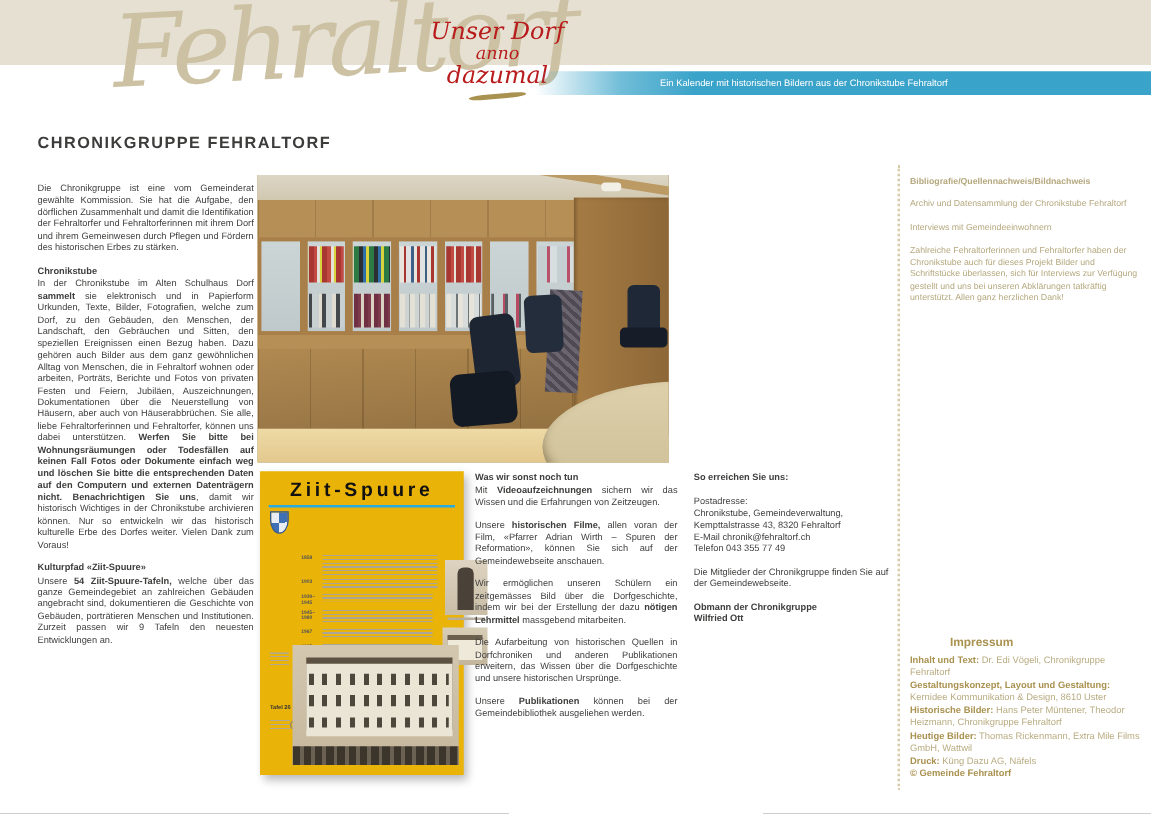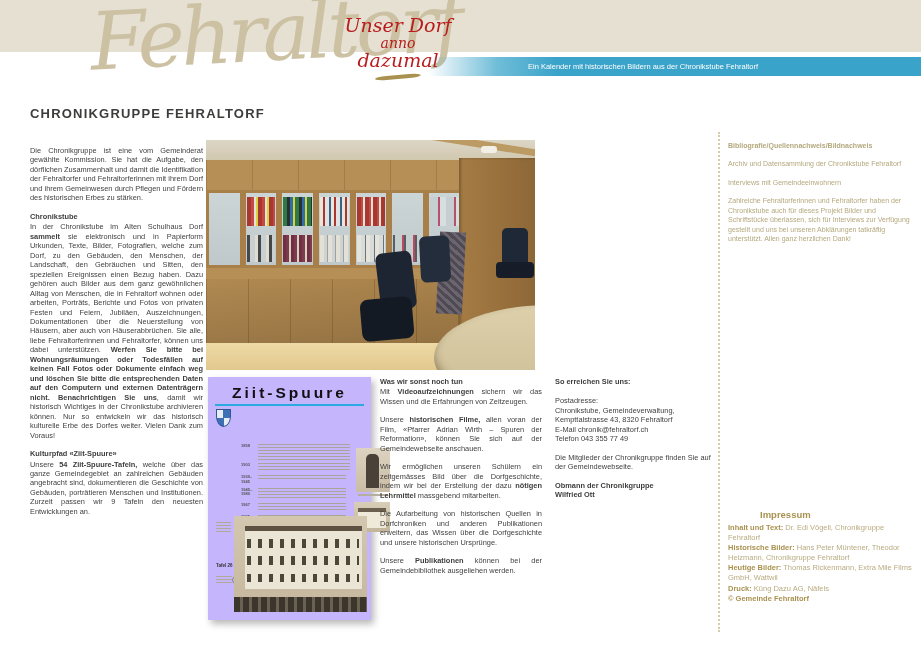--- a/index.html
+++ b/index.html
@@ -65,21 +65,21 @@
   .ph-board{left:232px;top:92px;width:26px;height:82px;transform:rotate(3deg);
       background:repeating-linear-gradient(40deg,#4e4952 0 3px,#6b6570 3px 6px);}
   .ph-table{left:228px;top:165px;width:230px;height:105px;border-radius:50%;
       background:linear-gradient(#ddd0ab,#cabb92);box-shadow:inset 0 -5px 8px rgba(70,55,25,.45);}
   .ph-chair1{left:172px;top:112px;width:36px;height:58px;background:#1e2532;border-radius:7px;transform:rotate(-7deg);}
   .ph-chair1b{left:155px;top:158px;width:52px;height:42px;background:#141a24;border-radius:8px;transform:rotate(-5deg);}
   .ph-chair2{left:214px;top:96px;width:30px;height:46px;background:#242d3b;border-radius:6px;transform:rotate(-3deg);}
   .ph-chair3{left:296px;top:88px;width:26px;height:40px;background:#1f2836;border-radius:5px;}
   .ph-chair3b{left:290px;top:122px;width:38px;height:16px;background:#161d28;border-radius:4px;}
   
-  .panel{position:absolute;left:208px;top:377px;width:163px;height:243px;background:#c4b5fd;
+  .panel{position:absolute;left:208px;top:377px;width:163px;height:243px;background:#eab308;
       box-shadow:3px 4px 7px rgba(0,0,0,.28);box-sizing:border-box;padding:7px 7px 6px;}
   .zs-title{text-align:center;font-weight:bold;font-size:15.5px;letter-spacing:3px;color:#111;}
   .zs-rule{height:2px;background:#29abe2;margin:2px 0 4px;}
   .zs-shield{position:absolute;left:8px;top:32px;width:13px;height:16px;border-radius:0 0 50% 50%/0 0 60% 60%;
       background:conic-gradient(#3f6fb5 0 25%,#e8edf4 25% 50%,#3f6fb5 50% 75%,#e8edf4 75%);border:1px solid #2d5692;}
   .zs-body{position:absolute;left:26px;right:7px;top:34px;}
   .zs-row{display:flex;margin-bottom:3px;}
   .zs-year{flex:0 0 17px;font-size:4px;font-weight:bold;color:#555;line-height:1.2;}
   .zs-lines{flex:1;background:repeating-linear-gradient(#aaa49a 0 1px,transparent 1px 3px);margin-right:40px;}
   .zs-rowswrap{position:relative;}
@@ -265,19 +265,20 @@
   <div class="colR">
     <p class="b">Bibliografie/Quellennachweis/Bildnachweis</p>
     <p>Archiv und Datensammlung der Chronikstube Fehraltorf</p>
     <p>Interviews mit Gemeindeeinwohnern</p>
     <p>Zahlreiche Fehraltorferinnen und Fehraltorfer haben der Chronikstube auch für dieses Projekt Bilder und Schriftstücke überlassen, sich für Interviews zur Verfügung gestellt und uns bei unseren Abklärungen tatkräftig unterstützt. Allen ganz herzlichen Dank!</p>
   </div>
 
   <div class="imp">
     <div class="t">Impressum</div>
     <div><span class="b">Inhalt und Text:</span><span> Dr. Edi Vögeli, Chronikgruppe Fehraltorf</span></div>
+    <div><span class="b">Gestaltungskonzept, Layout und Gestaltung:</span><span> Kernidee Kommunikation &amp; Design, 8610 Uster</span></div>
     <div><span class="b">Historische Bilder:</span><span> Hans Peter Müntener, Theodor Heizmann, Chronikgruppe Fehraltorf</span></div>
     <div><span class="b">Heutige Bilder:</span><span> Thomas Rickenmann, Extra Mile Films GmbH, Wattwil</span></div>
     <div><span class="b">Druck:</span><span> Küng Dazu AG, Näfels</span></div>
     <div><span class="b">© Gemeinde Fehraltorf</span><span></span></div>
   </div>
 
 </div>
 
 </body></html>

